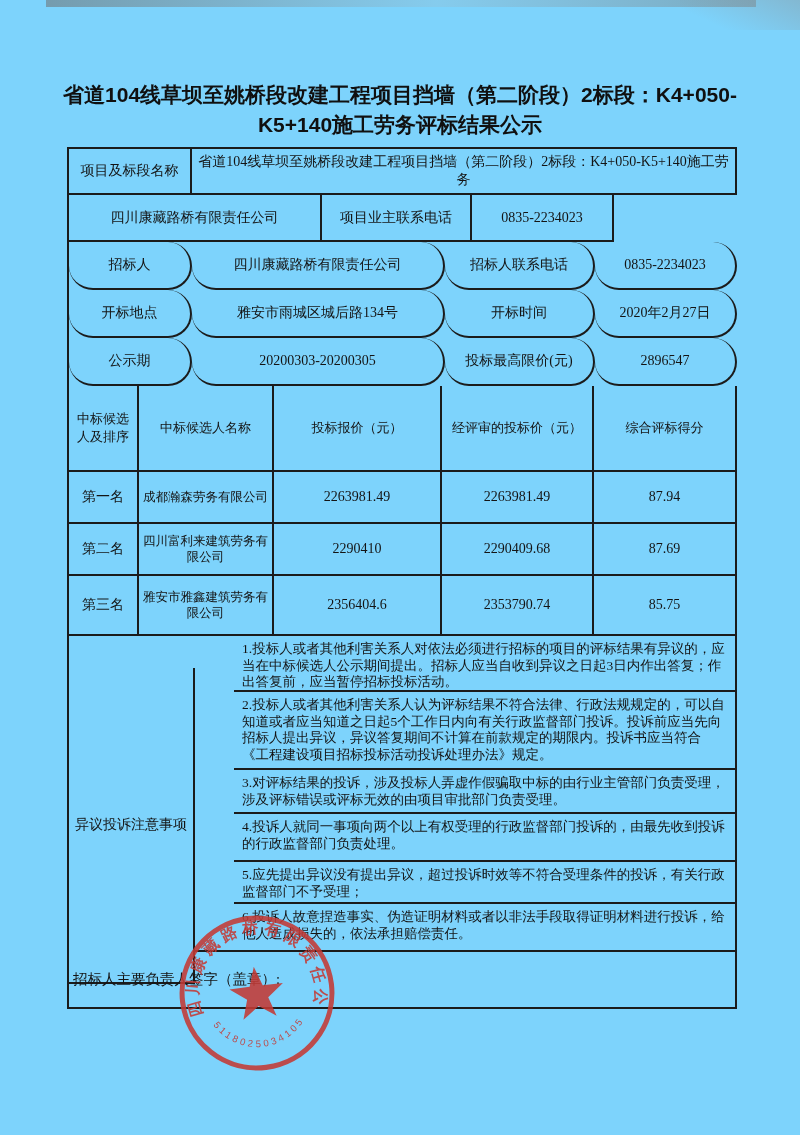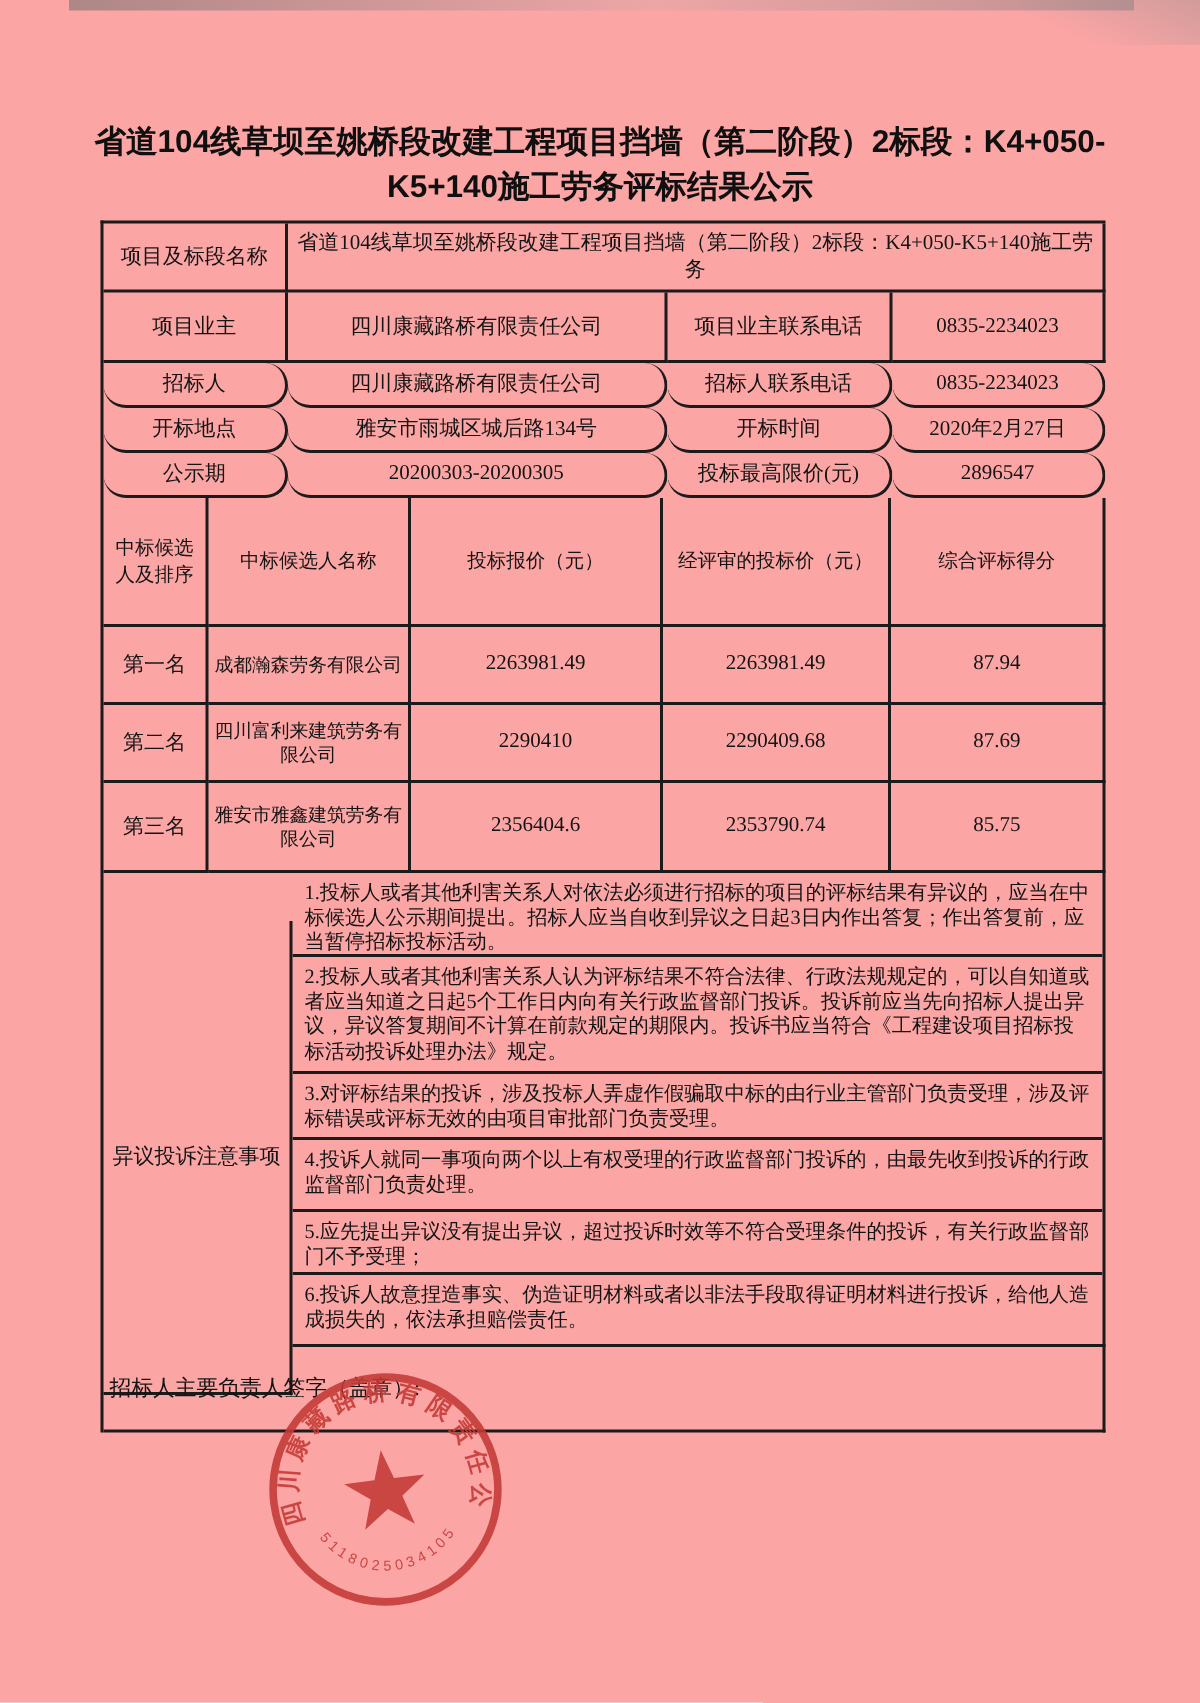--- a/index.html
+++ b/index.html
@@ -1,18 +1,18 @@
 <!DOCTYPE html>
 <html><head>
 <meta charset="utf-8">
 <style>
   html,body { margin:0; padding:0; background:#e8e8e8; }
   .page {
     position:relative; width:800px; height:1135px; margin:0 auto;
-    background:#fca5a5; overflow:hidden;
+    background:#7dd3fc; overflow:hidden;
     font-family:"Liberation Serif", serif; color:#141414;
   }
   
   .scan-top {
     position:absolute; top:0; left:46px; width:710px; height:7px;
     background:linear-gradient(to right, rgba(110,110,110,.55), rgba(170,170,170,.18) 55%, rgba(120,120,120,.45));
   }
   .scan-corner {
     position:absolute; top:0; right:0; width:120px; height:30px;
     background:linear-gradient(205deg, rgba(140,140,140,.38), rgba(140,140,140,0) 75%);
@@ -31,21 +31,21 @@
   .cell {
     box-sizing:border-box;
     border-right:2px solid #1b1b1b; border-bottom:2px solid #1b1b1b;
     display:flex; align-items:center; justify-content:center;
     text-align:center; padding:2px 4px; overflow:hidden;
   }
   
   .w-l1 { width:123px; } .w-v1 { width:253px; }
   .w-l2 { width:150px; } .w-v2 { width:142px; }
   .w-span { width:545px; }
-  .h-r1 { height:46px; } .h-r2 { height:47px; } .h-r3 { height:30px;border-radius:24px; }
+  .h-r1 { height:46px; } .h-r2 { height:47px; } .h-r3 { height:48px;border-radius:24px; }
   
   .c1 { width:70px; } .c2 { width:135px; } .c3 { width:168px; }
   .c4 { width:152px; } .c5 { width:143px; }
   .hdr { height:86px; font-size:13px; }
   .cand { height:52px; }
   .cand3 { height:60px; }
   .name-cell { font-size:12.5px; line-height:16px; }
   
   .n1 { width:126px;margin-top:32px; } .n2 { width:542px; padding:0; display:block; }
   .notes-row-h { height:316px; }
@@ -80,21 +80,20 @@
     <div>K5+140施工劳务评标结果公示</div>
   </div>
 
   <div class="doc-table">
 
     <div class="row">
       <div class="cell w-l1 h-r1">项目及标段名称</div>
       <div class="cell w-span h-r1">省道104线草坝至姚桥段改建工程项目挡墙（第二阶段）2标段：K4+050-K5+140施工劳务</div>
     </div>
     <div class="row">
-      <div class="cell w-l1 h-r2">项目业主</div>
       <div class="cell w-v1 h-r2">四川康藏路桥有限责任公司</div>
       <div class="cell w-l2 h-r2">项目业主联系电话</div>
       <div class="cell w-v2 h-r2">0835-2234023</div>
     </div>
     <div class="row">
       <div class="cell w-l1 h-r3">招标人</div>
       <div class="cell w-v1 h-r3">四川康藏路桥有限责任公司</div>
       <div class="cell w-l2 h-r3">招标人联系电话</div>
       <div class="cell w-v2 h-r3">0835-2234023</div>
     </div>
@@ -136,21 +135,21 @@
     <div class="row">
       <div class="cell c1 cand3">第三名</div>
       <div class="cell c2 cand3 name-cell">雅安市雅鑫建筑劳务有限公司</div>
       <div class="cell c3 cand3">2356404.6</div>
       <div class="cell c4 cand3">2353790.74</div>
       <div class="cell c5 cand3">85.75</div>
     </div>
 
     <div class="row notes-row-h">
       <div class="cell n1" style="height:316px;">异议投诉注意事项</div>
-      <div class="cell n2" style="height:316px;">
+      <div class="cell n2" style="height:316px;padding-left:39px;">
         <div class="note-item ni1">1.投标人或者其他利害关系人对依法必须进行招标的项目的评标结果有异议的，应当在中标候选人公示期间提出。招标人应当自收到异议之日起3日内作出答复；作出答复前，应当暂停招标投标活动。</div>
         <div class="note-item ni2">2.投标人或者其他利害关系人认为评标结果不符合法律、行政法规规定的，可以自知道或者应当知道之日起5个工作日内向有关行政监督部门投诉。投诉前应当先向招标人提出异议，异议答复期间不计算在前款规定的期限内。投诉书应当符合《工程建设项目招标投标活动投诉处理办法》规定。</div>
         <div class="note-item ni3">3.对评标结果的投诉，涉及投标人弄虚作假骗取中标的由行业主管部门负责受理，涉及评标错误或评标无效的由项目审批部门负责受理。</div>
         <div class="note-item ni4">4.投诉人就同一事项向两个以上有权受理的行政监督部门投诉的，由最先收到投诉的行政监督部门负责处理。</div>
         <div class="note-item ni5">5.应先提出异议没有提出异议，超过投诉时效等不符合受理条件的投诉，有关行政监督部门不予受理；</div>
         <div class="note-item ni6">6.投诉人故意捏造事实、伪造证明材料或者以非法手段取得证明材料进行投诉，给他人造成损失的，依法承担赔偿责任。</div>
       </div>
     </div>
 
     <div class="row sig-row">

